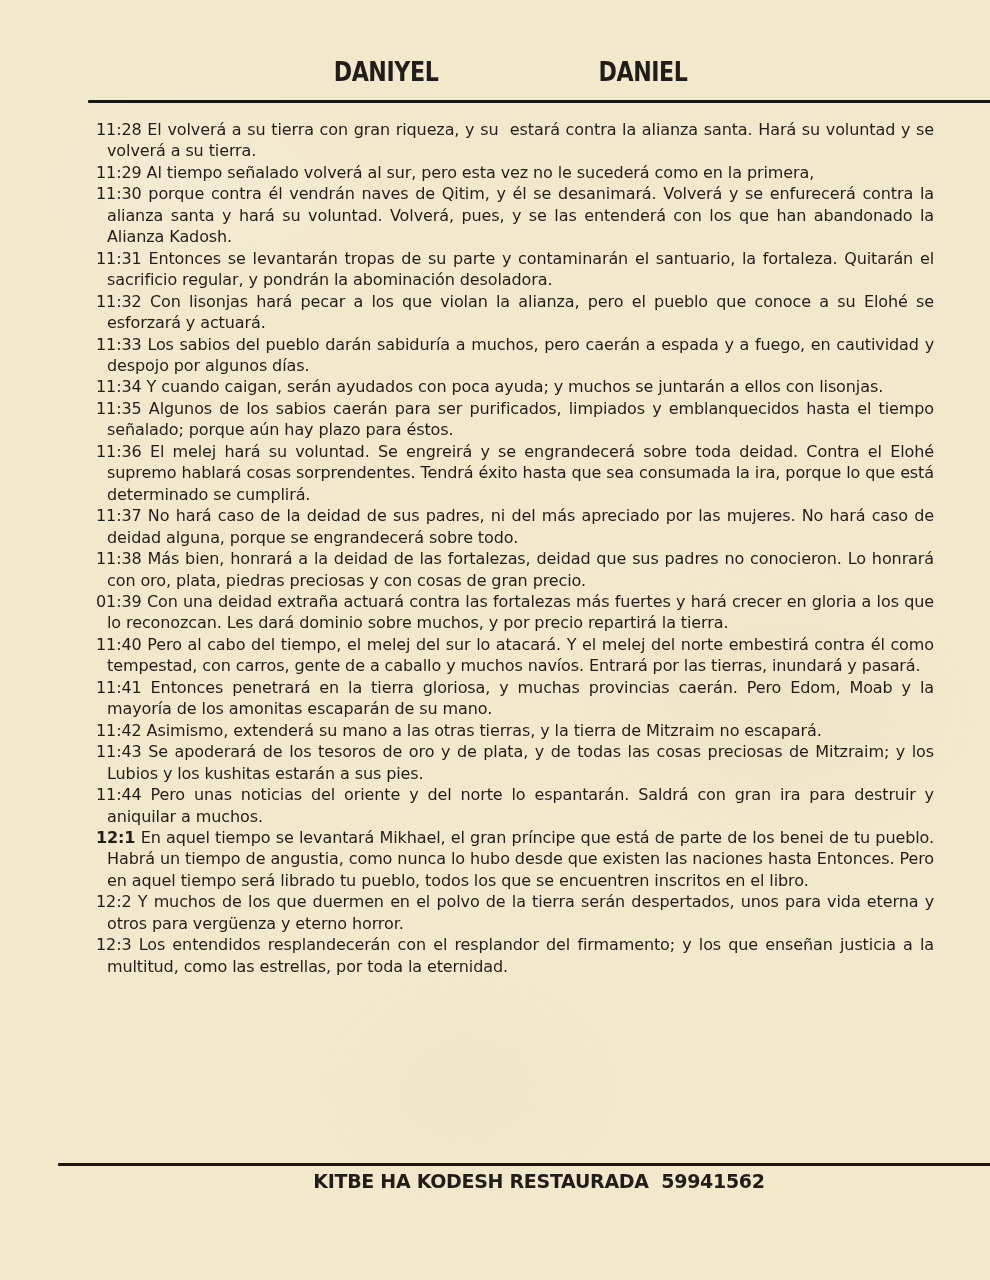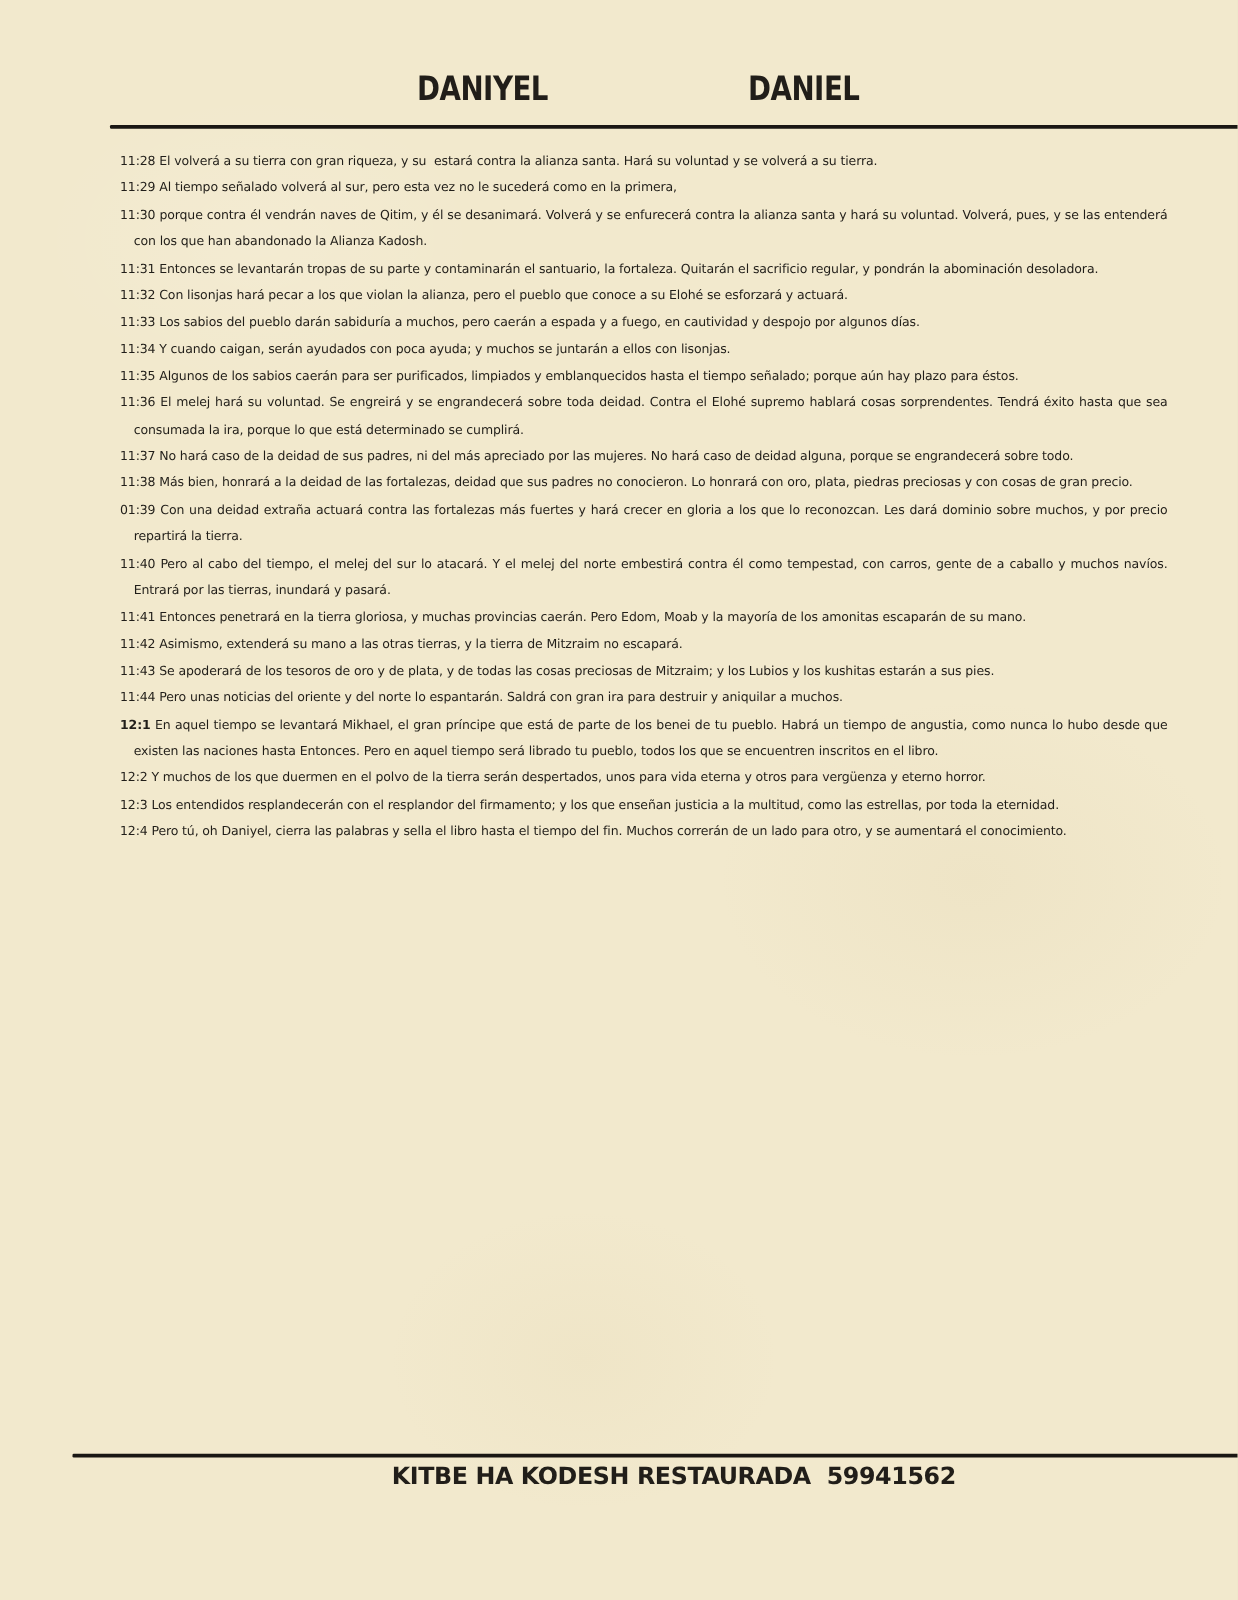--- a/index.html
+++ b/index.html
@@ -23,21 +23,21 @@
     font-weight:700;font-size:27px;letter-spacing:-0.5px;
     white-space:nowrap;
   }
   .t-left{left:386px;}
   .t-right{left:643px;}
   .rule{position:absolute;background:#1a1713;height:3px;border-radius:1px;}
   .header-rule{left:88px;right:47px;top:100px;}
   .footer-rule{left:58px;right:42px;top:1163px;}
   .verses{
     position:absolute;top:119px;left:96px;width:838px;
-    font-size:10px;line-height:21.45px;
+    font-size:16px;line-height:21.45px;
     text-align:justify;
     letter-spacing:-0.1px;
   }
   .verse{margin:0;padding-left:11px;text-indent:-11px;}
   .vnum{white-space:nowrap;}
   .vnum.bold{font-weight:700;}
   .footer{
     position:absolute;top:1170px;left:92px;right:52px;
     display:flex;justify-content:center;align-items:baseline;
     font-weight:700;font-size:19px;letter-spacing:-0.3px;
@@ -67,21 +67,20 @@
       <p class="verse"><span class="vnum">11:38</span> Más bien, honrará a la deidad de las fortalezas, deidad que sus padres no conocieron. Lo honrará con oro, plata, piedras preciosas y con cosas de gran precio.</p>
       <p class="verse"><span class="vnum">01:39</span> Con una deidad extraña actuará contra las fortalezas más fuertes y hará crecer en gloria a los que lo reconozcan. Les dará dominio sobre muchos, y por precio repartirá la tierra.</p>
       <p class="verse"><span class="vnum">11:40</span> Pero al cabo del tiempo, el melej del sur lo atacará. Y el melej del norte embestirá contra él como tempestad, con carros, gente de a caballo y muchos navíos. Entrará por las tierras, inundará y pasará.</p>
       <p class="verse"><span class="vnum">11:41</span> Entonces penetrará en la tierra gloriosa, y muchas provincias caerán. Pero Edom, Moab y la mayoría de los amonitas escaparán de su mano.</p>
       <p class="verse"><span class="vnum">11:42</span> Asimismo, extenderá su mano a las otras tierras, y la tierra de Mitzraim no escapará.</p>
       <p class="verse"><span class="vnum">11:43</span> Se apoderará de los tesoros de oro y de plata, y de todas las cosas preciosas de Mitzraim; y los Lubios y los kushitas estarán a sus pies.</p>
       <p class="verse"><span class="vnum">11:44</span> Pero unas noticias del oriente y del norte lo espantarán. Saldrá con gran ira para destruir y aniquilar a muchos.</p>
       <p class="verse"><span class="vnum bold">12:1</span> En aquel tiempo se levantará Mikhael, el gran príncipe que está de parte de los benei de tu pueblo. Habrá un tiempo de angustia, como nunca lo hubo desde que existen las naciones hasta Entonces. Pero en aquel tiempo será librado tu pueblo, todos los que se encuentren inscritos en el libro.</p>
       <p class="verse"><span class="vnum">12:2</span> Y muchos de los que duermen en el polvo de la tierra serán despertados, unos para vida eterna y otros para vergüenza y eterno horror.</p>
       <p class="verse"><span class="vnum">12:3</span> Los entendidos resplandecerán con el resplandor del firmamento; y los que enseñan justicia a la multitud, como las estrellas, por toda la eternidad.</p>
-      <p class="verse"><span class="vnum">12:4</span> Pero tú, oh Daniyel, cierra las palabras y sella el libro hasta el tiempo del fin. Muchos correrán de un lado para otro, y se aumentará el conocimiento.</p>
     </div>
 
   <div class="rule footer-rule" style="background: rgb(26, 23, 19);"></div>
 
   <div class="footer">
     <span>KITBE HA KODESH RESTAURADA&nbsp; 5994</span>
     <span>1562</span>
   </div>
 
 </div>

